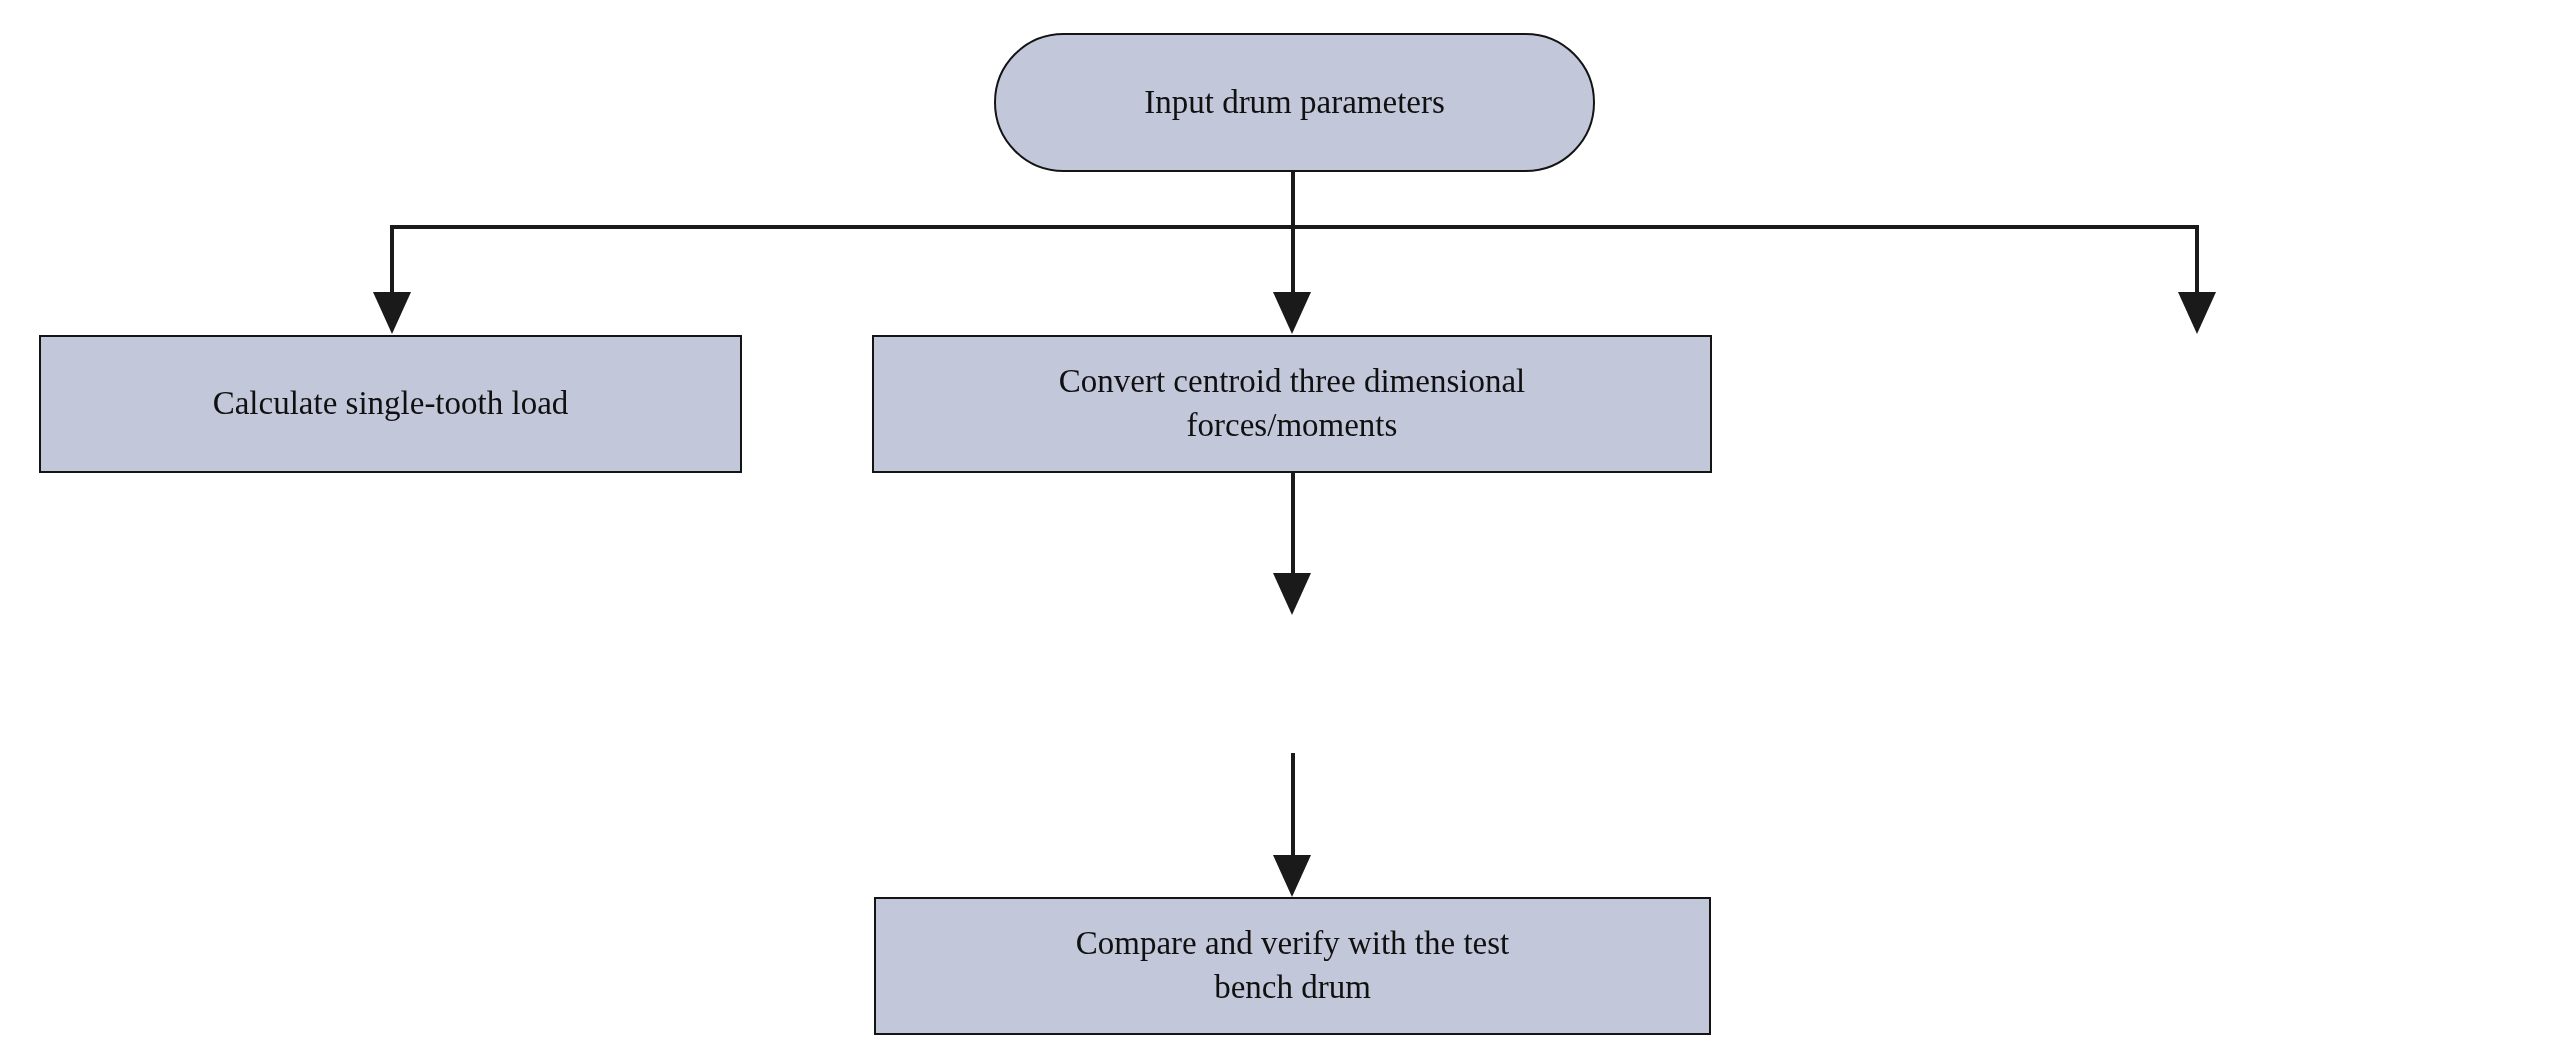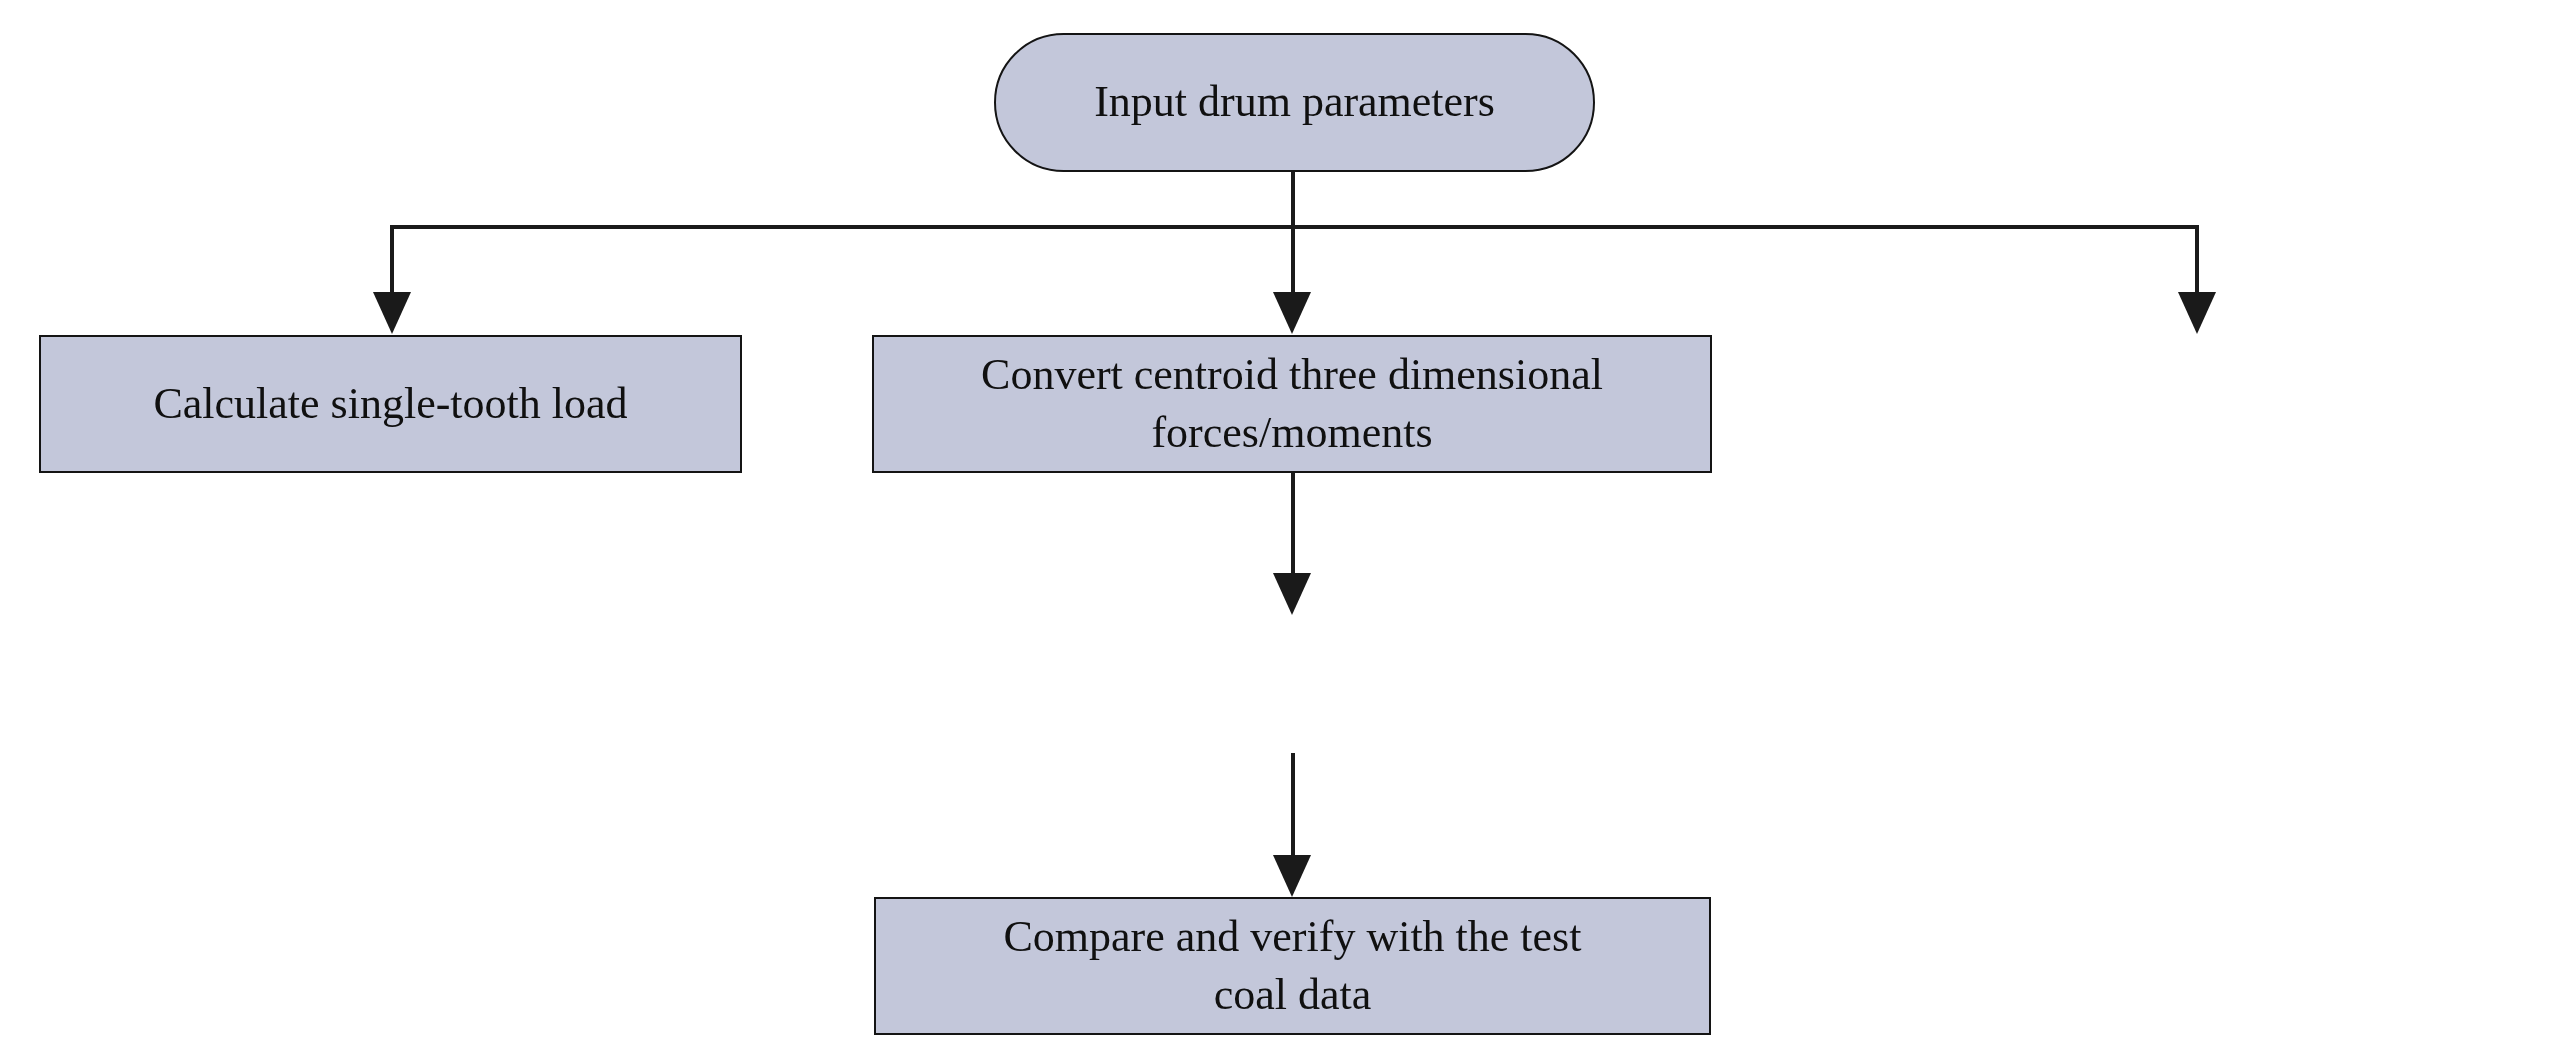--- a/index.html
+++ b/index.html
@@ -21,21 +21,21 @@
     overflow: hidden;
   }
   .node {
     position: absolute;
     background: var(--node-fill);
     border: 2.6px solid var(--node-border);
     display: flex;
     align-items: center;
     justify-content: center;
     text-align: center;
-    font-size: 44px;
+    font-size: 33px;
     line-height: 1.32;
     white-space: pre-line;
   }
   .stadium { border-radius: 70px; }
   
   .n-input    { left: 994px; top:   33px; width: 601px; height: 139px; }
   .n-calc     { left:   39px; top:  335px; width: 703px; height: 138px; }
   .n-convert  { left:  872px; top:  335px; width: 840px; height: 138px; }
   .n-simulate { left: 1842px; top:  335px; width: 710px; height: 138px; }
   .n-load     { left: 993px; top:  615px; width: 599px; height: 140px; }
@@ -83,16 +83,16 @@
   <div class="node stadium n-input">Input drum parameters</div>
 
   <div class="node n-calc">Calculate single-tooth load</div>
 
   <div class="node n-convert">Convert centroid three dimensional
 forces/moments</div>
 
 
 
   <div class="node n-compare">Compare and verify with the test
-coal data</div>
+bench drum</div>
 
 </div>
 
 
 </body></html>

